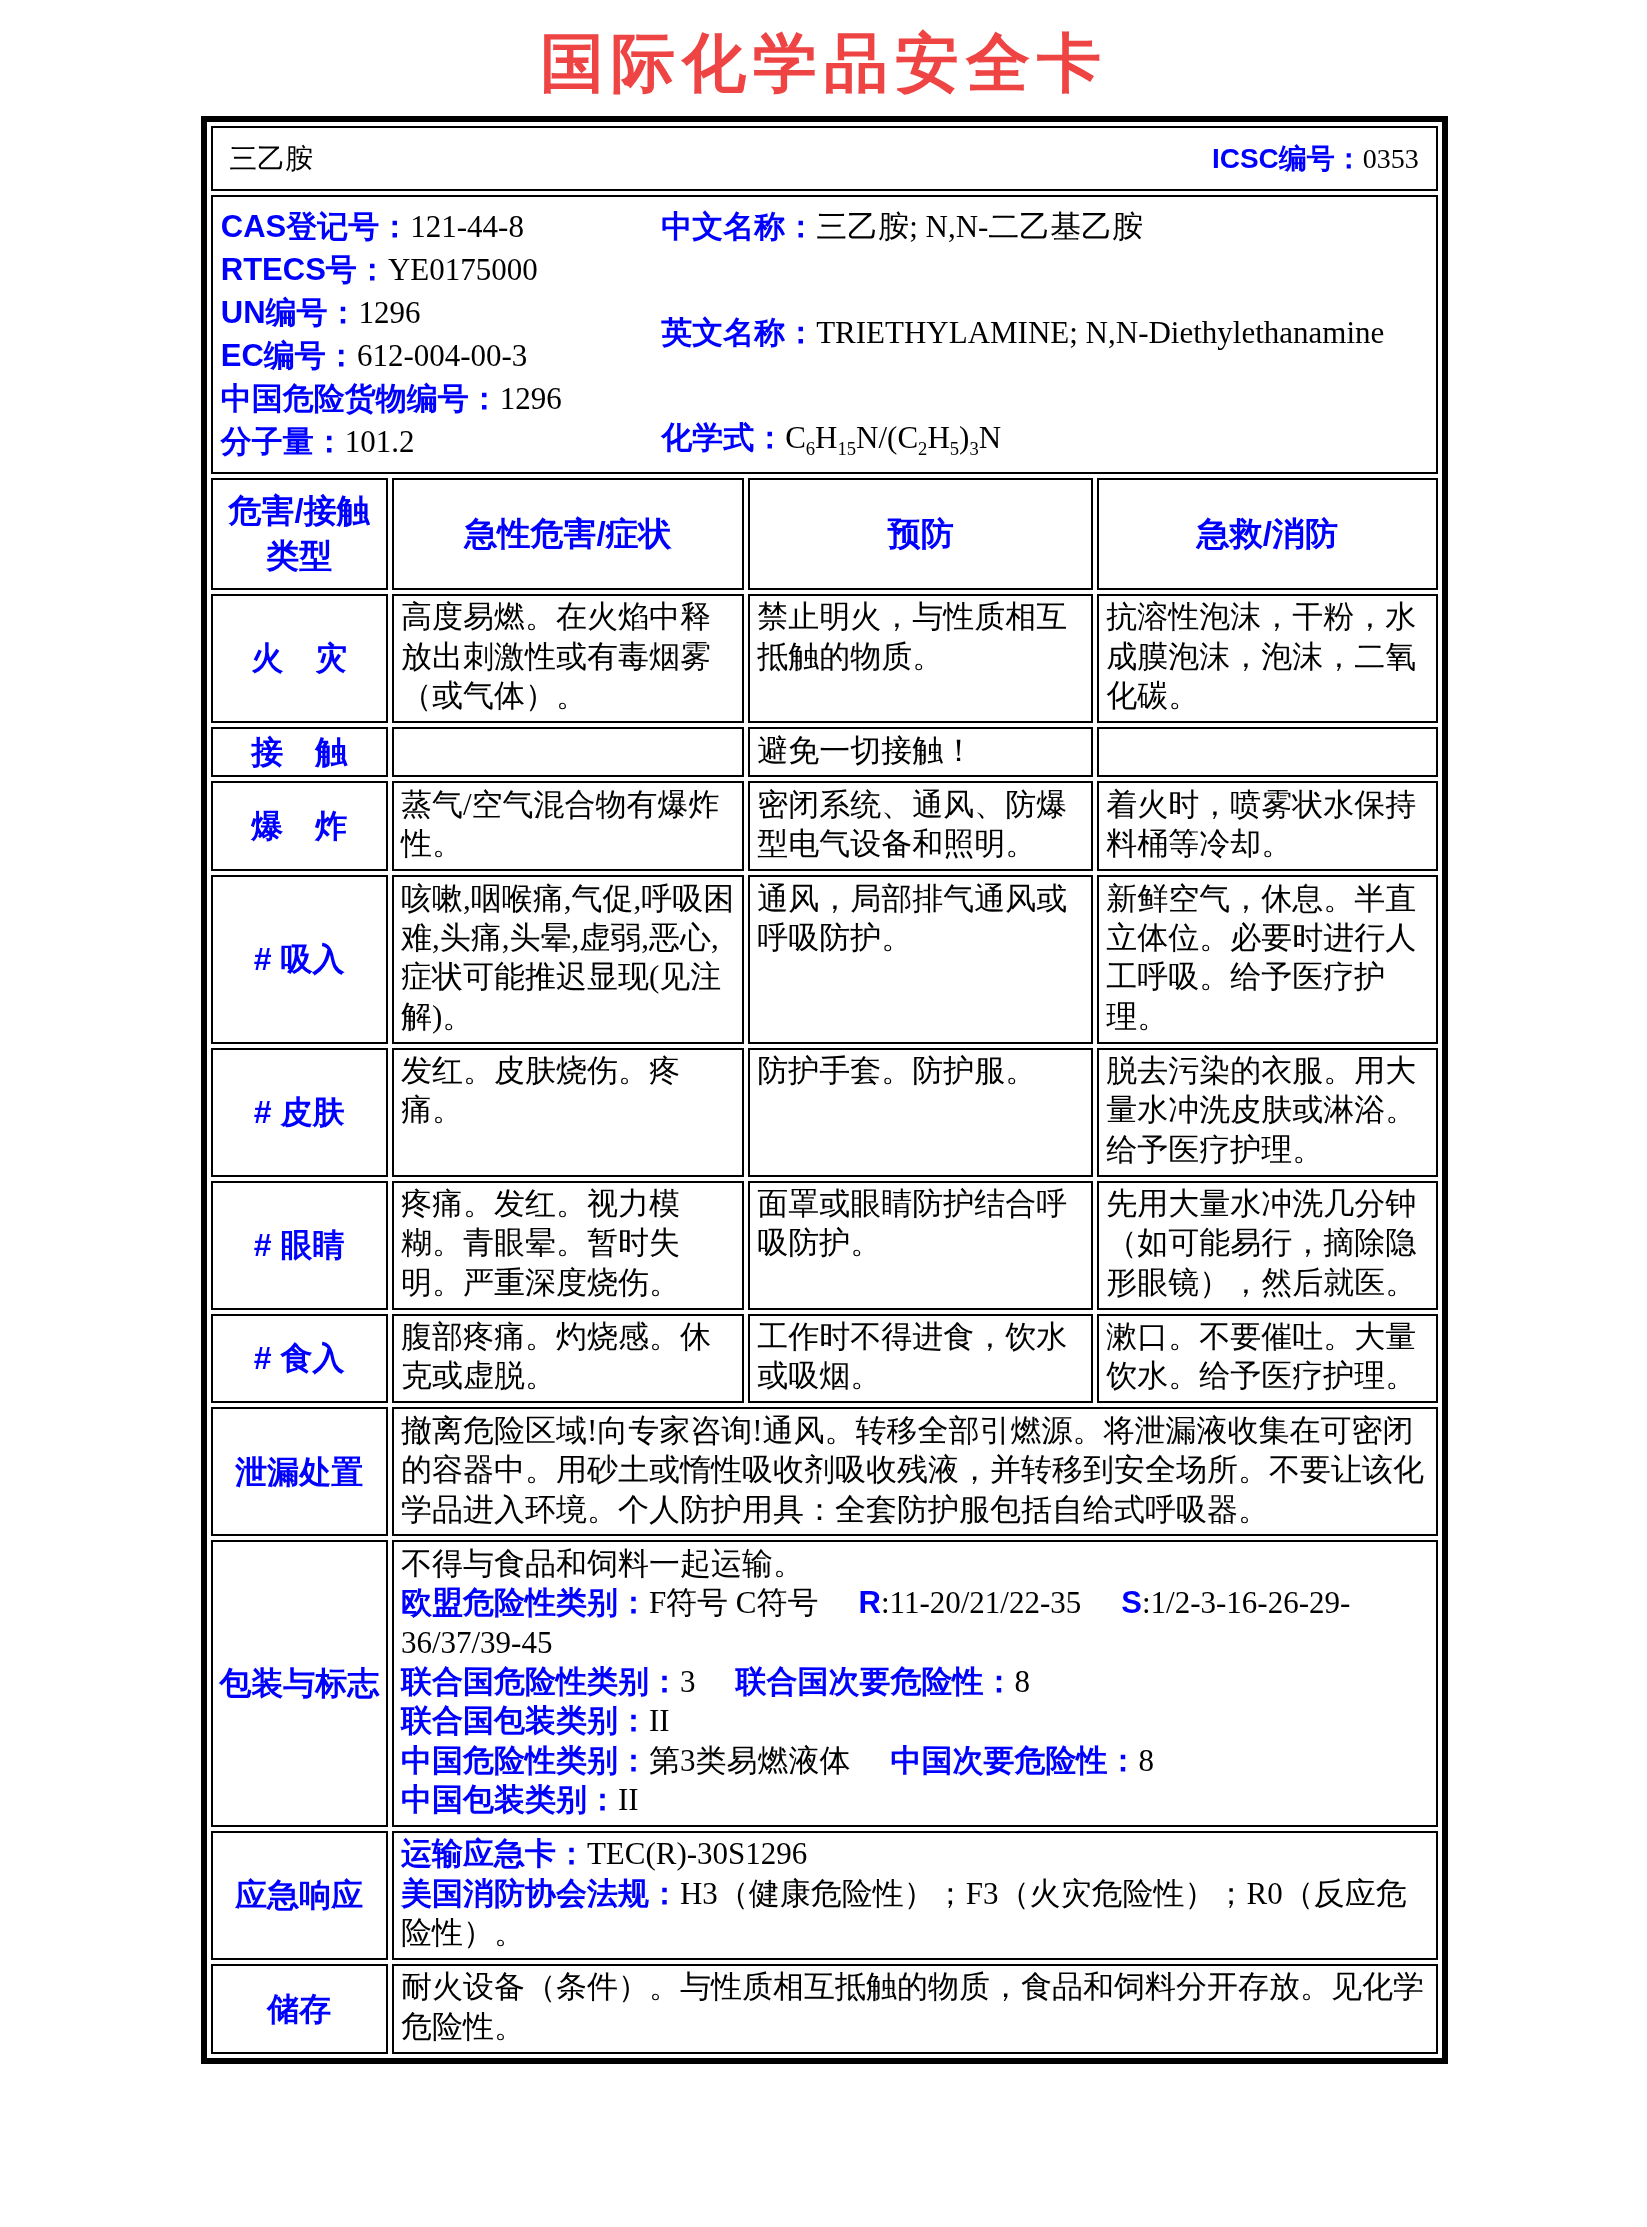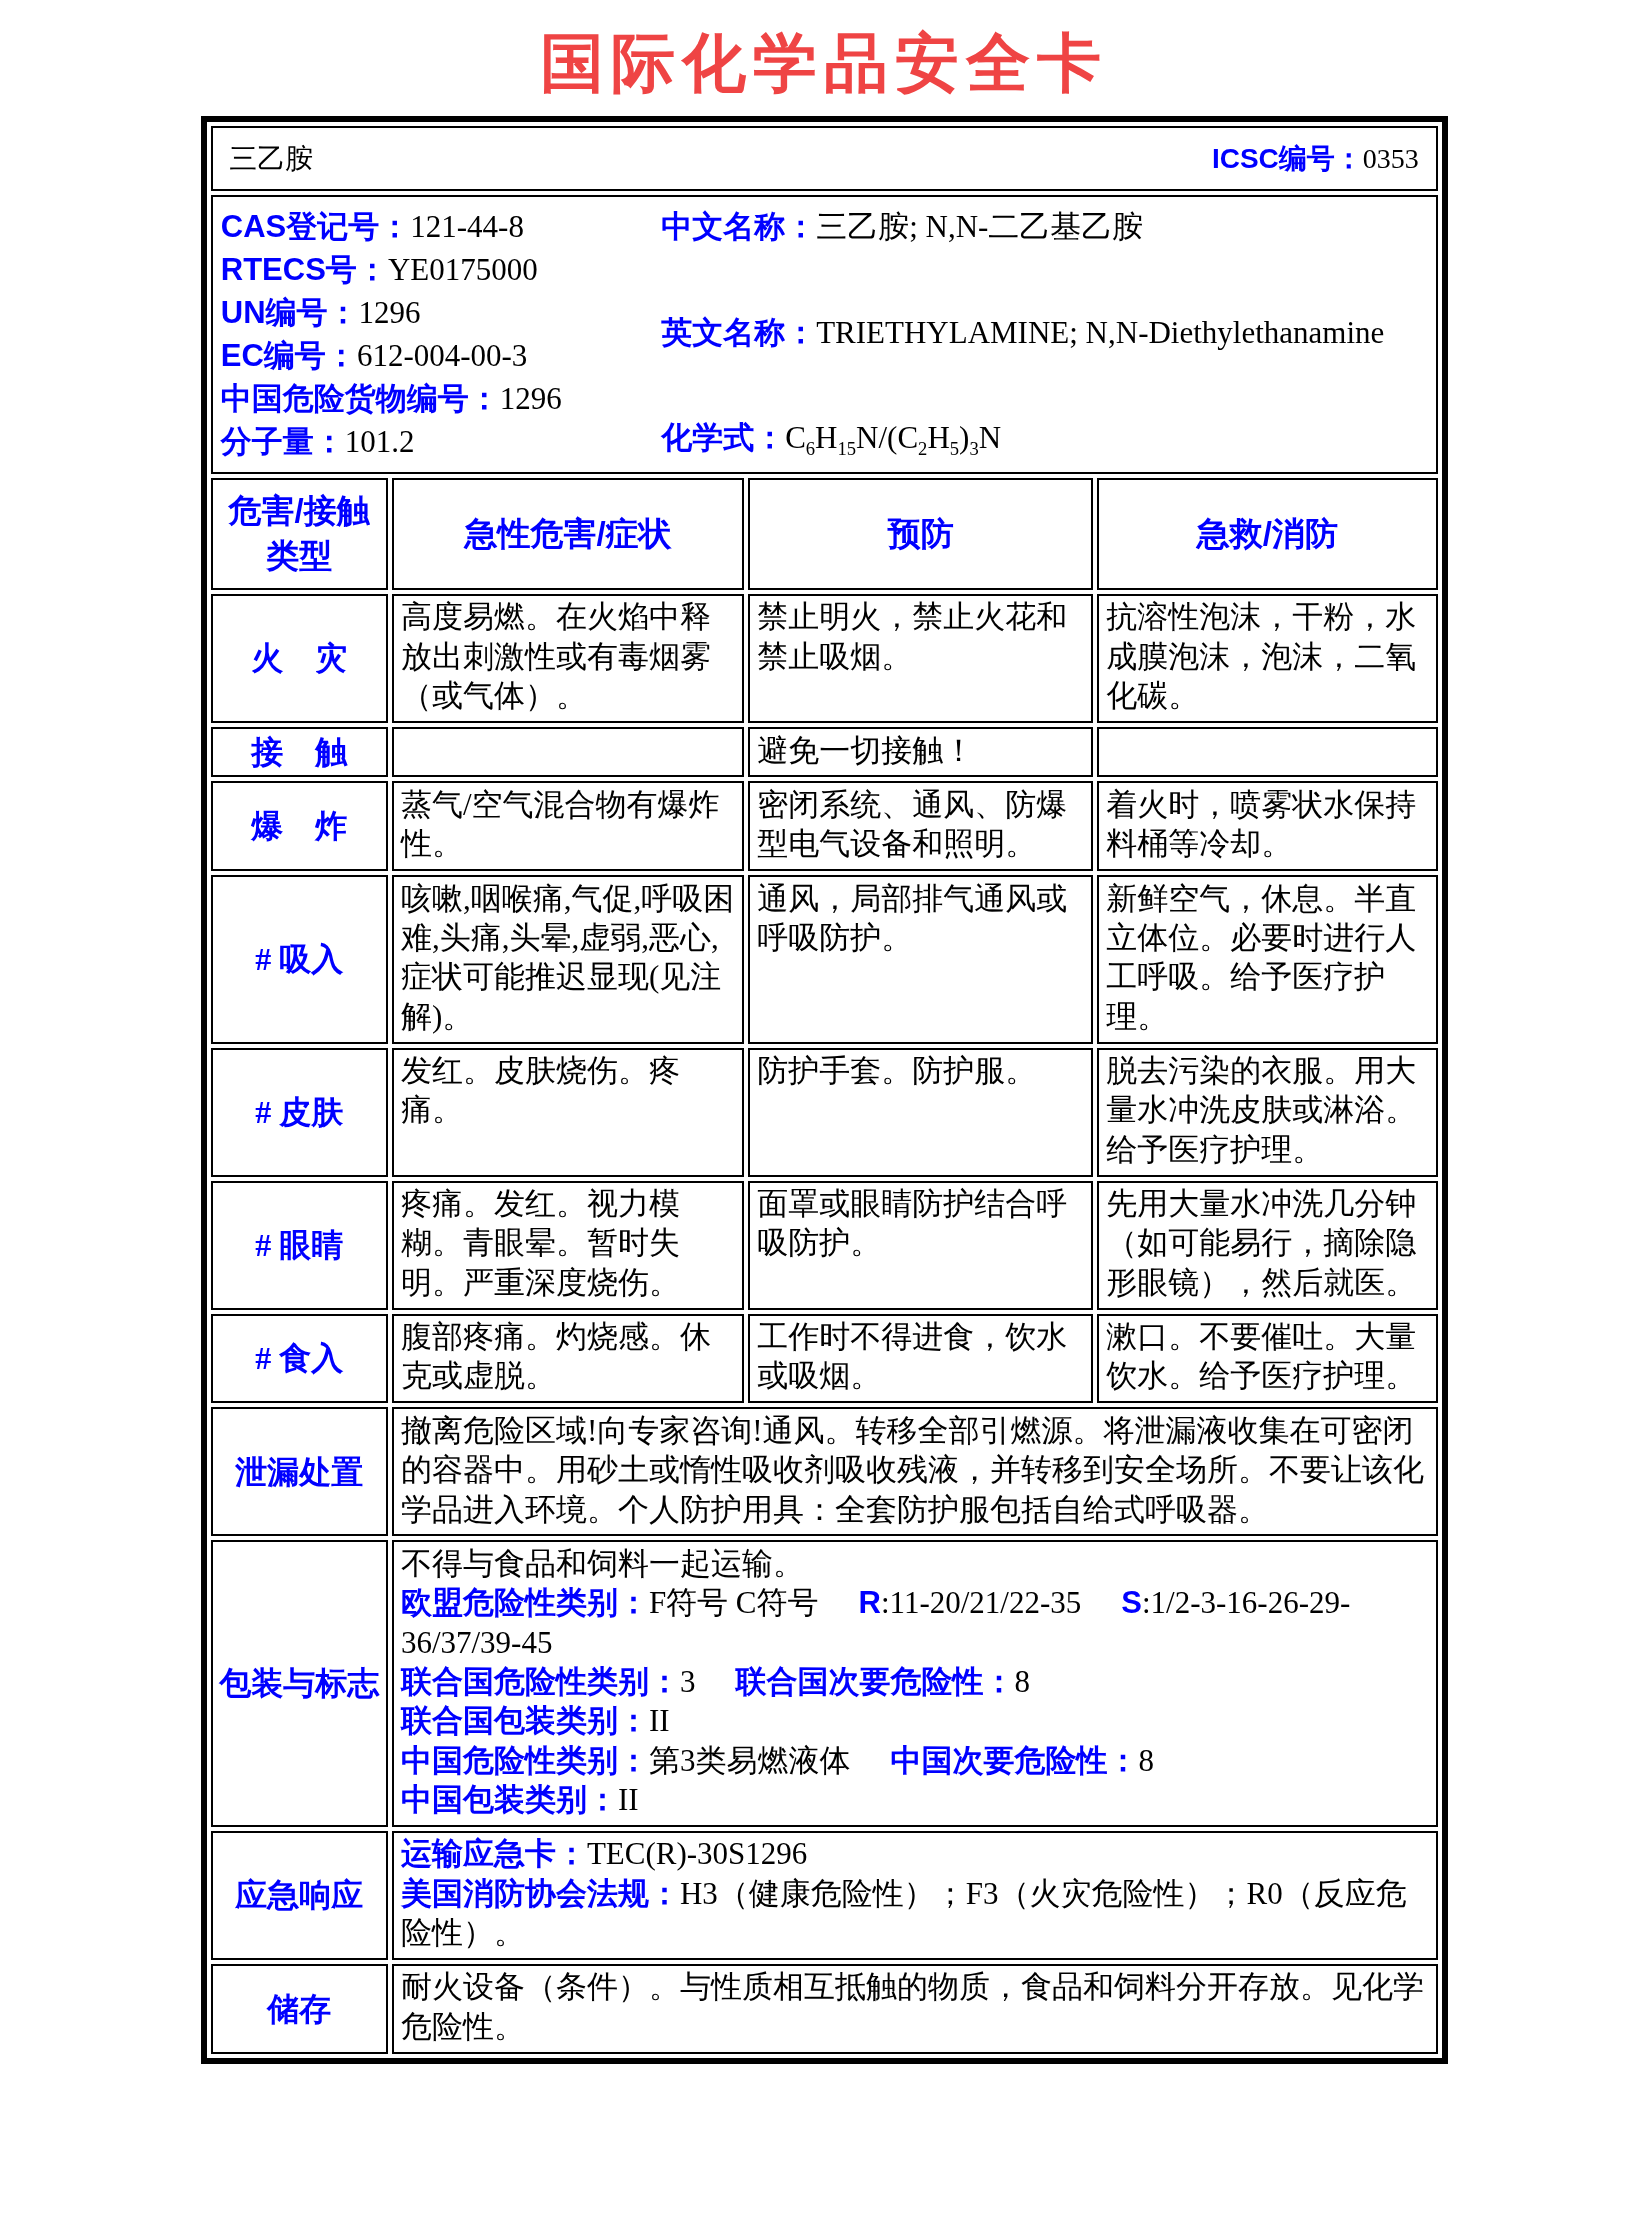--- a/index.html
+++ b/index.html
@@ -50,21 +50,21 @@
     overflow-wrap: break-word;
     word-break: break-word;
   }
   .blue {
     color: #0000FF;
     font-family: "Liberation Sans", "DejaVu Sans", sans-serif;
     font-weight: bold;
   }
   td.rowlabel {
     color: #0000FF;
-    font-family: Liberation Serif, serif;
+    font-family: Liberation Sans, sans-serif;
     font-weight: bold;
     font-size: 32px;
     text-align: center;
     vertical-align: middle;
     padding: 2.8px 1.4px;
   }
   td.hdr {
     color: #0000FF;
     font-family: "Liberation Sans", "DejaVu Sans", sans-serif;
     font-weight: bold;
@@ -145,21 +145,21 @@
       <tr>
         <td class="hdr">危害/接触类型</td>
         <td class="hdr">急性危害/症状</td>
         <td class="hdr">预防</td>
         <td class="hdr">急救/消防</td>
       </tr>
 
       <tr>
         <td class="rowlabel">火　灾</td>
         <td>高度易燃。在火焰中释放出刺激性或有毒烟雾（或气体）。</td>
-        <td>禁止明火，禁止火花和禁止吸烟。</td>
+        <td>禁止明火，与性质相互抵触的物质。</td>
         <td>抗溶性泡沫，干粉，水成膜泡沫，泡沫，二氧化碳。</td>
       </tr>
 
       <tr>
         <td class="rowlabel">接　触</td>
         <td></td>
         <td>避免一切接触！</td>
         <td></td>
       </tr>
 

